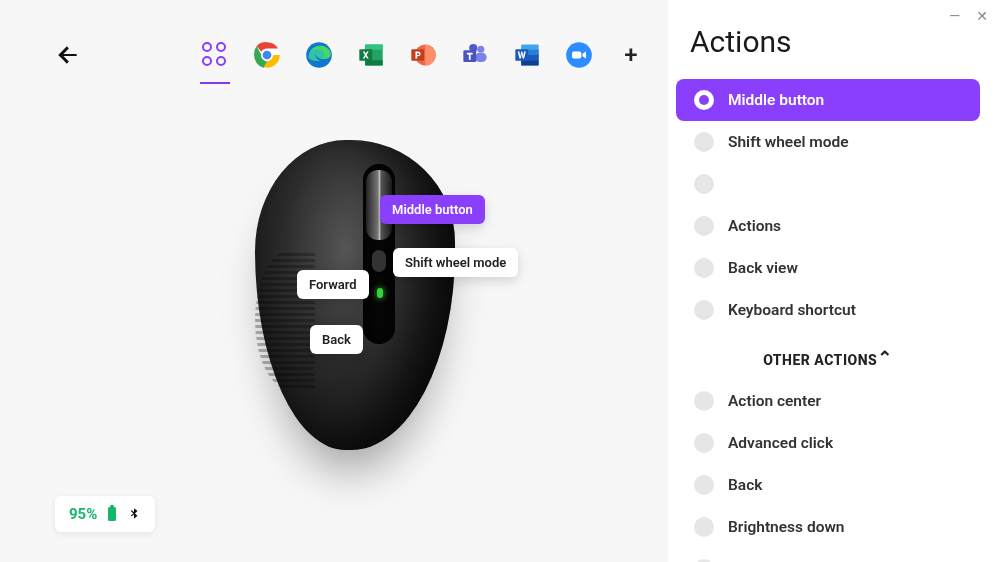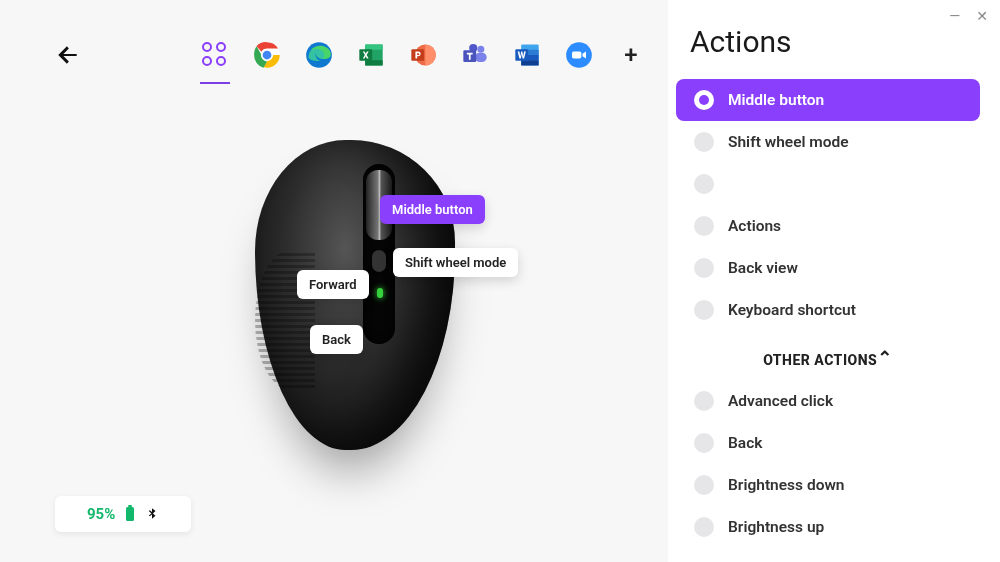--- a/index.html
+++ b/index.html
@@ -42,21 +42,21 @@
   }
   .led { position:absolute; left:122px; top:148px; width:6px; height:10px; background:#35d23b; border-radius:3px; box-shadow:0 0 6px #35d23b; }
   .callout {
     position:absolute; background:#fff; color:#222; font-size:13px; font-weight:600;
     padding:7px 12px; border-radius:6px; box-shadow:0 4px 12px rgba(0,0,0,0.15);
     white-space:nowrap; cursor:pointer;
   }
   .callout.selected { background:#8a3ffc; color:#fff; }
   .status-chip {
     position:absolute; left:55px; bottom:30px; background:#fff; border-radius:6px;
-    display:flex; align-items:center; gap:8px; padding:9px 32px;
+    display:flex; align-items:center; gap:8px; padding:9px 14px;
     box-shadow:0 2px 6px rgba(0,0,0,0.08); font-weight:700; font-size:15px;
   }
   .status-chip .pct { color:#14b86c; }
   .panel {
     width: 332px; background:#fff; height:100%; display:flex; flex-direction:column;
     padding: 18px 20px 0 20px; position:relative; overflow:hidden;
   }
   .win-controls { position:absolute; top:8px; right:12px; display:flex; gap:16px; color:#888; font-size:14px; }
   .win-controls span { cursor:pointer; }
   .panel h1 { font-size:30px; font-weight:400; color:#1a1a1a; margin: 6px 0 20px 2px; }
@@ -224,20 +224,24 @@
         <span>Keyboard shortcut</span>
       </div>
 
       <div class="section-header">
         <span>OTHER ACTIONS</span>
         <span class="chevron">⌃</span>
       </div>
 
       <div class="action-item">
         <span class="radio"></span>
+        <span>Action center</span>
+      </div>
+      <div class="action-item">
+        <span class="radio"></span>
         <span>Advanced click</span>
       </div>
       <div class="action-item">
         <span class="radio"></span>
         <span>Back</span>
       </div>
       <div class="action-item">
         <span class="radio"></span>
         <span>Brightness down</span>
       </div>

